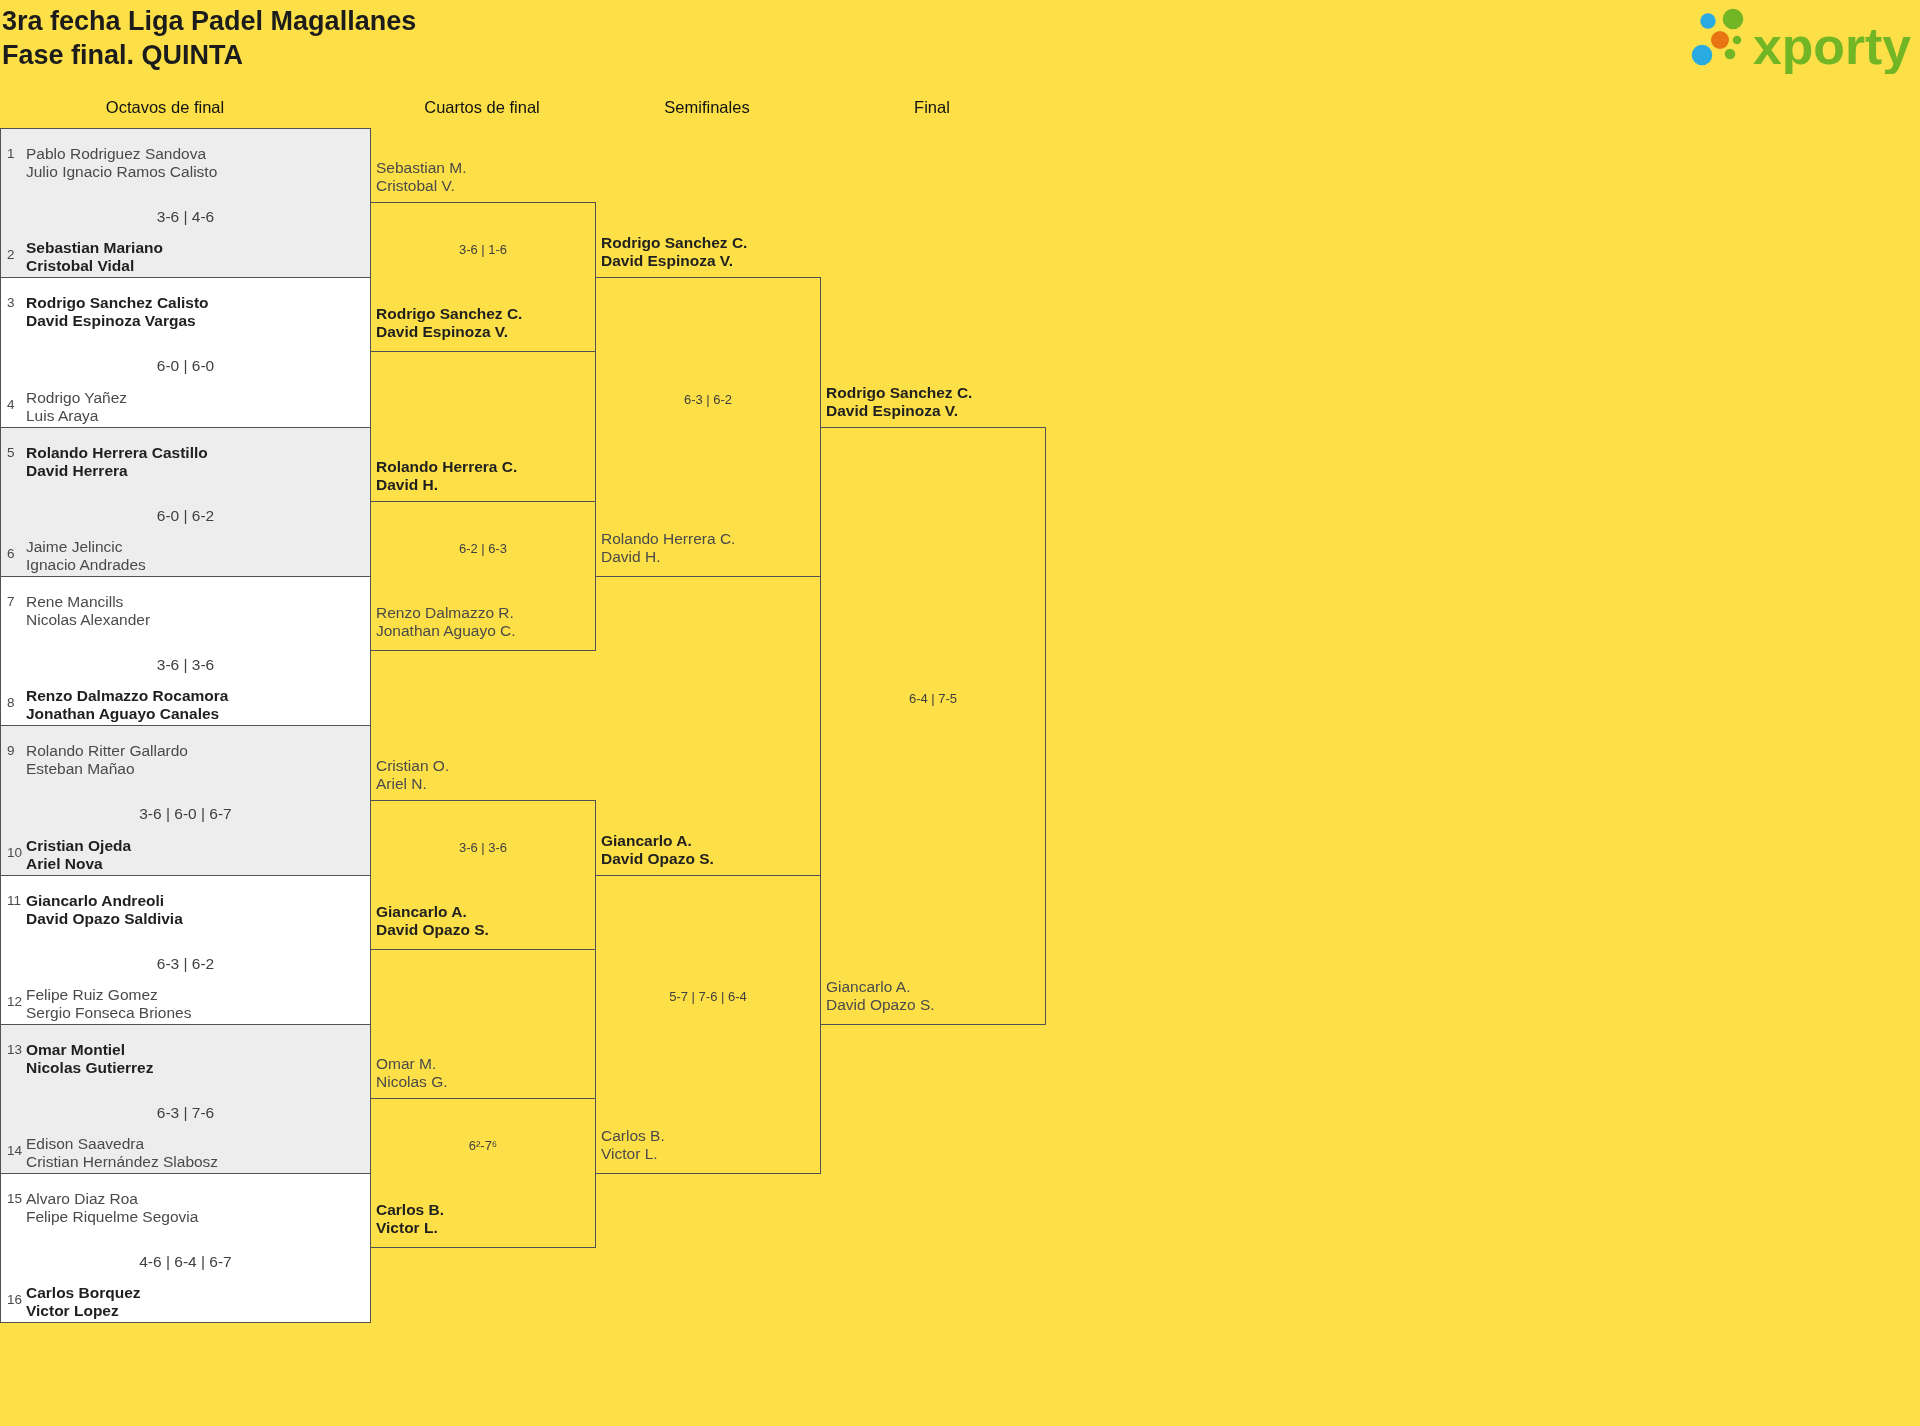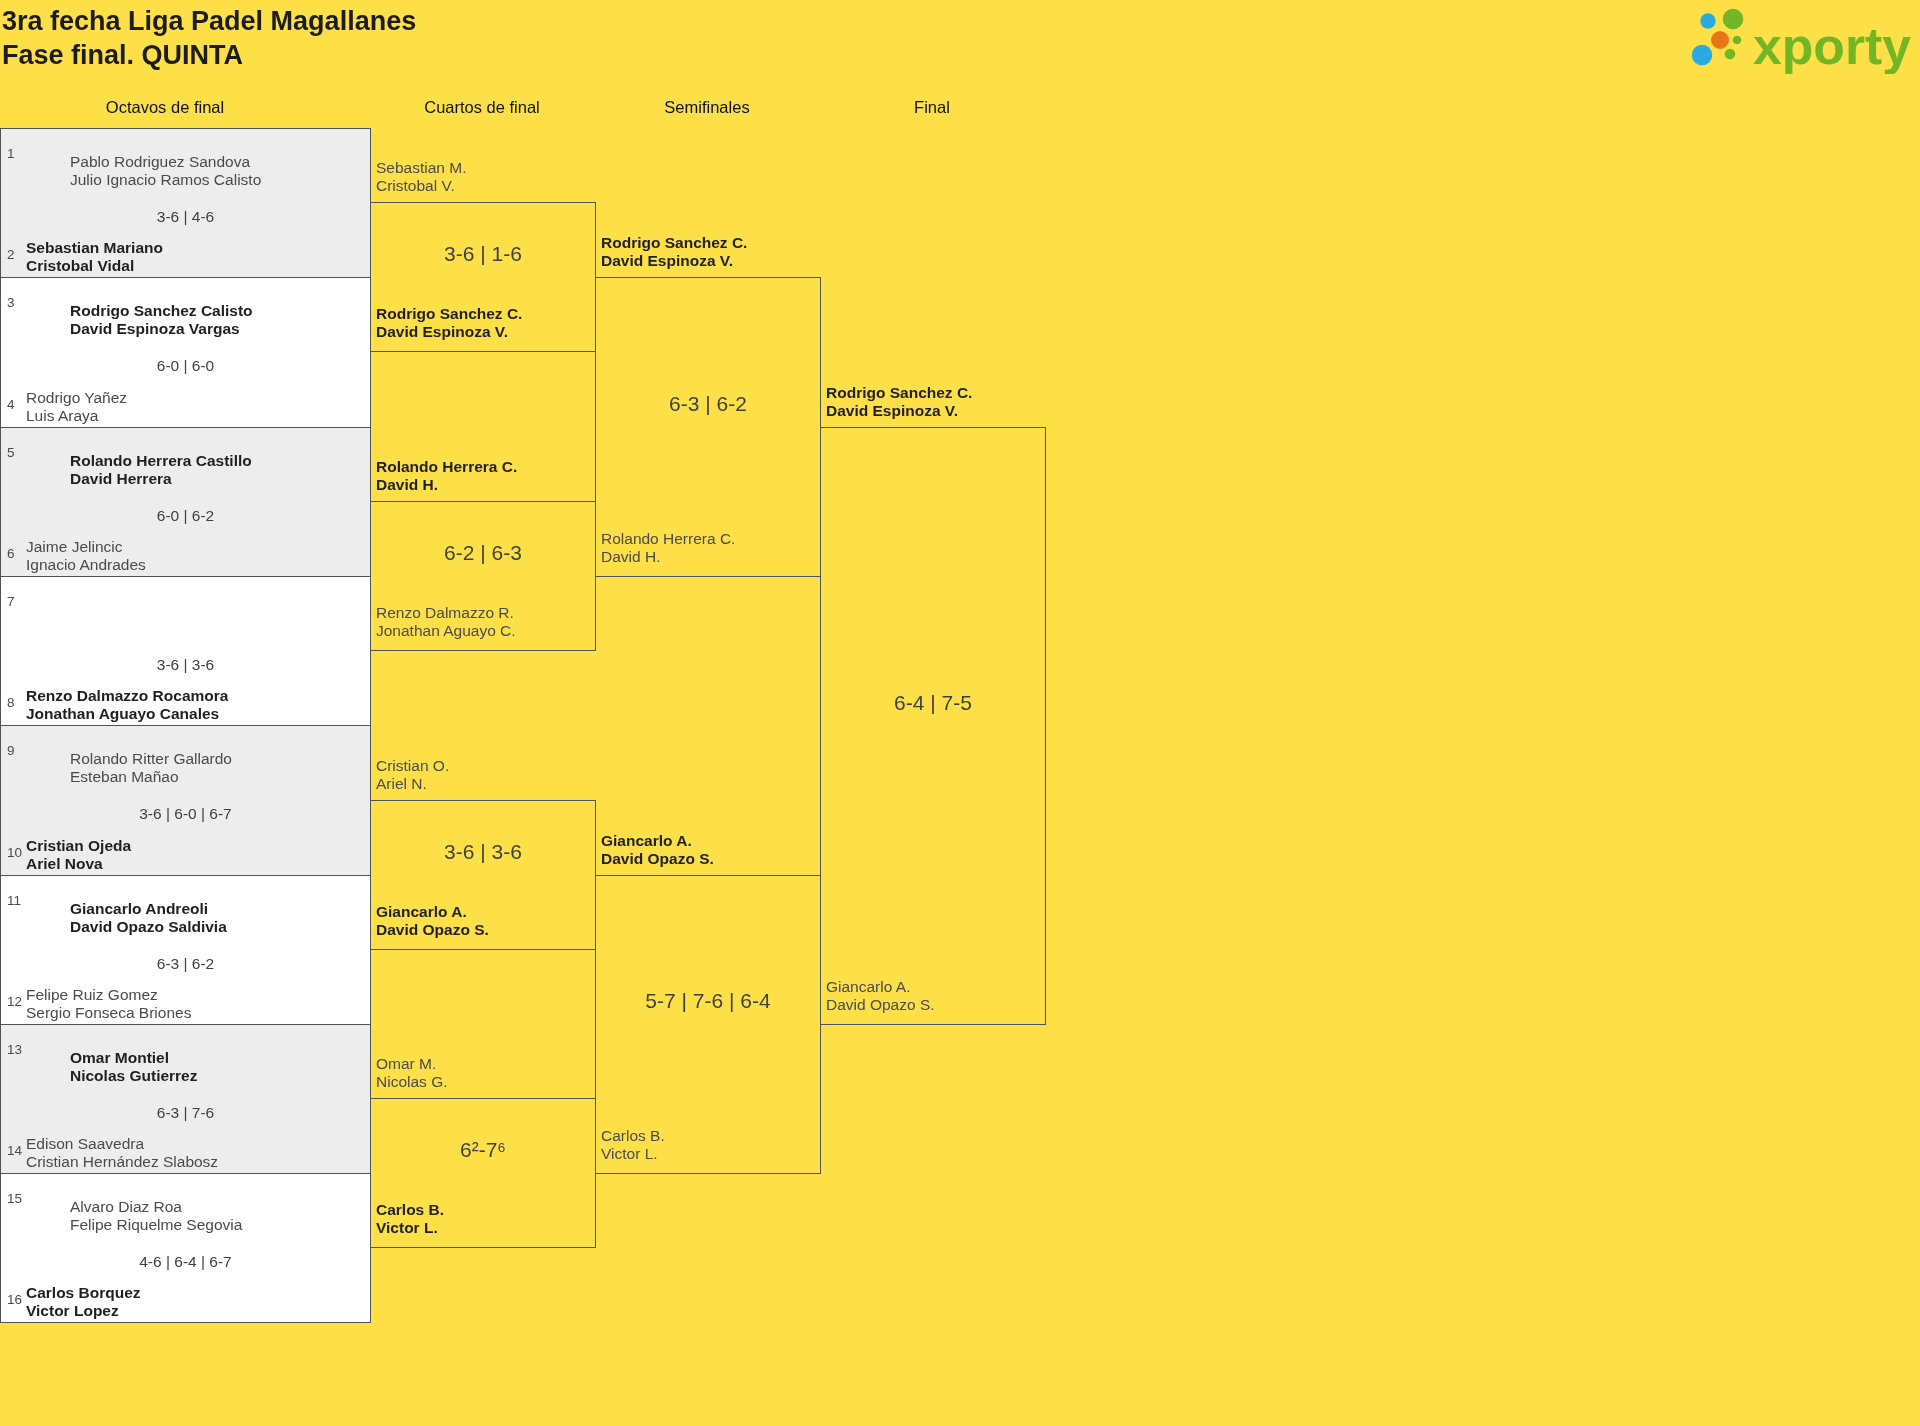--- a/index.html
+++ b/index.html
@@ -5,30 +5,30 @@
   html,body{margin:0;padding:0;background:#ffffff;}
   .canvas{position:relative;width:1920px;height:1426px;background:#fde047;overflow:hidden;
           font-family:"Liberation Sans",sans-serif;color:#4a4a4a;}
   .title{position:absolute;left:2px;top:4px;font-size:27px;line-height:34px;font-weight:700;color:#1c1c1c;}
   .round-header{position:absolute;top:98px;transform:translateX(-50%);font-size:16.5px;font-weight:400;color:#121212;white-space:nowrap;}
   .o-match{position:absolute;left:0;width:371px;border:1px solid #525252;box-sizing:border-box;background:#fff;}
   .o-match.shaded{background:#ededed;}
   .team{font-size:15.5px;line-height:17.5px;color:#4a4a4a;}
   .team.win{font-weight:700;color:#1f1f1f;}
   .o-team{position:absolute;left:25px;right:8px;}
-  .o-team.t1{top:24px;margin-left:44px;}
+  .o-team.t1{top:16px;}
   .o-team.t2{bottom:3px;}
   .seed{position:absolute;left:6px;width:18px;font-size:13.5px;line-height:16px;color:#4a4a4a;}
   .seed.s1{top:17px;}
   .seed.s2{bottom:14px;}
   .o-score{position:absolute;left:0;right:0;top:71px;text-align:center;font-size:15.5px;color:#3f3f3f;margin-top:8px;}
   .rect{position:absolute;width:226px;border:1px solid #525252;box-sizing:border-box;}
   .r-t1{position:absolute;left:5px;bottom:100%;margin-bottom:9px;width:212px;}
   .r-t2{position:absolute;left:5px;bottom:11px;width:212px;}
-  .r-score{position:absolute;left:0;right:0;text-align:center;font-size:21px;color:#3f3f3f;}
+  .r-score{position:absolute;left:0;right:0;text-align:center;font-size:13px;color:#3f3f3f;}
   .logo{position:absolute;left:1683px;top:2px;width:235px;height:72px;cursor:pointer;}
 </style>
 </head>
 <body>
 
 <div class="canvas">
 
   <div class="title">
     <div>3ra fecha Liga Padel Magallanes</div>
     <div>Fase final. QUINTA</div>
@@ -86,20 +86,24 @@
     <div class="o-score">6-0 | 6-2</div>
     <span class="seed s2">6</span>
     <div class="o-team t2 team">
       <div>Jaime Jelincic</div>
       <div>Ignacio Andrades</div>
     </div>
   </div>
 
   <div class="o-match" style="top:576px;height:150px">
     <span class="seed s1">7</span>
+    <div class="o-team t1 team">
+      <div>Rene Mancills</div>
+      <div>Nicolas Alexander</div>
+    </div>
     <div class="o-score">3-6 | 3-6</div>
     <span class="seed s2">8</span>
     <div class="o-team t2 team win">
       <div>Renzo Dalmazzo Rocamora</div>
       <div>Jonathan Aguayo Canales</div>
     </div>
   </div>
 
   <div class="o-match shaded" style="top:725px;height:151px">
     <span class="seed s1">9</span>

